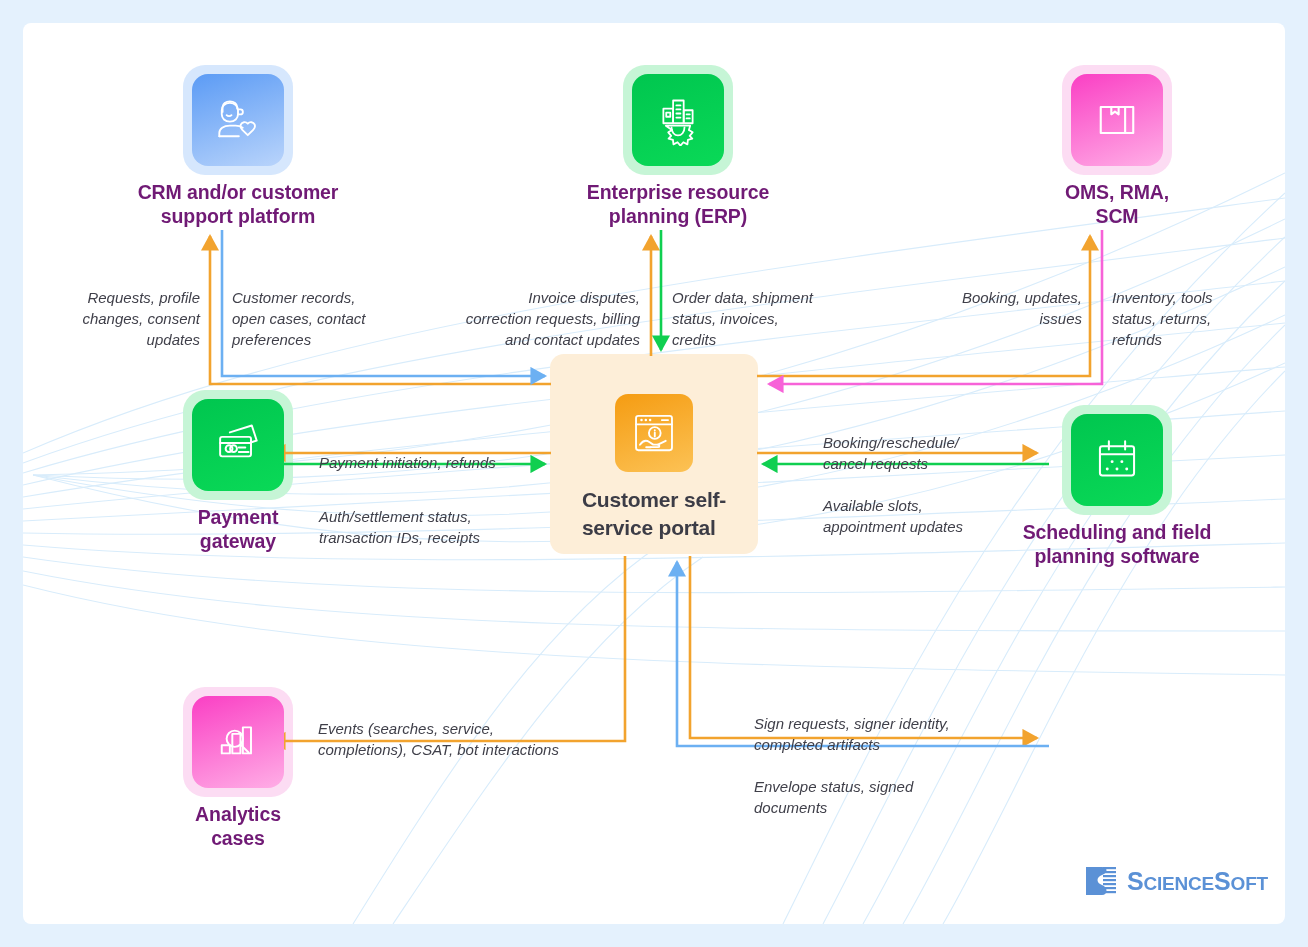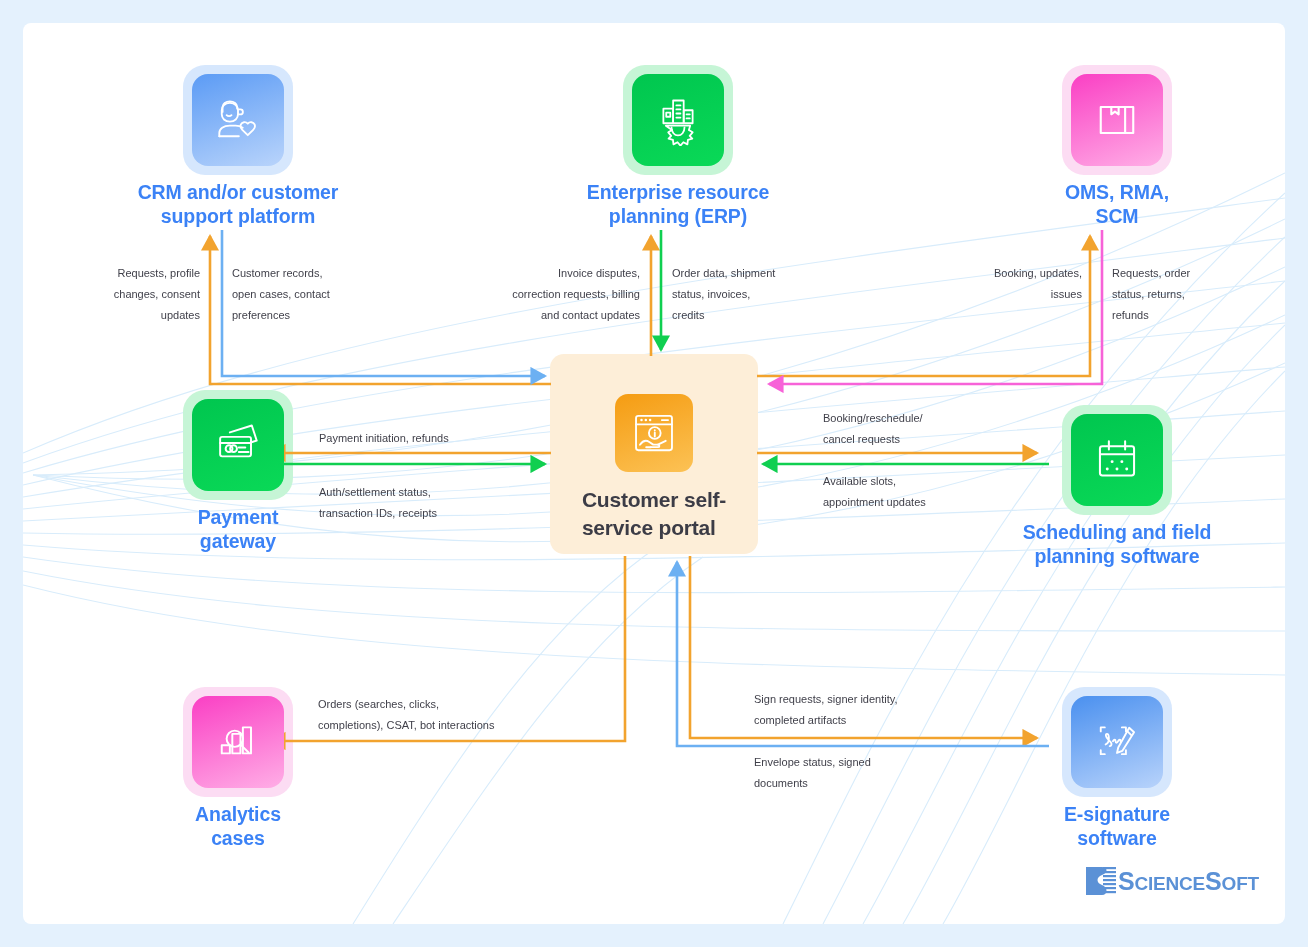--- a/index.html
+++ b/index.html
@@ -29,21 +29,21 @@
     position:absolute;left:-9px;top:-9px;width:110px;height:110px;
     border-radius:22px;z-index:0;
   }
   .tile .inner{
     position:relative;z-index:1;width:92px;height:92px;border-radius:16px;
     display:flex;align-items:center;justify-content:center;
   }
   .tile svg{width:52px;height:52px;display:block;}
   .node-label{
     margin-top:14px;
-    font-size:19.5px;line-height:24px;font-weight:700;color:#3b82f6;
+    font-size:19.5px;line-height:24px;font-weight:700;color:#701a75;
     letter-spacing:-0.1px;
   }
 
   
   .t-blue .inner{background:linear-gradient(160deg,#5b9bf5 0%,#b9d4fb 100%);}
   .t-blue .halo{background:#d6e7fd;}
   .t-green .inner{background:linear-gradient(160deg,#00c64f 0%,#0ad957 100%);}
   .t-green .halo{background:#c6f5d6;}
   .t-pink .inner{background:linear-gradient(160deg,#fa3fc4 0%,#ffaee6 100%);}
   .t-pink .halo{background:#fcdcf3;}
@@ -63,29 +63,30 @@
     display:flex;align-items:center;justify-content:center;
   }
   #hub .hub-icon svg{width:50px;height:50px;}
   #hub .hub-label{
     margin-top:14px;font-size:21px;line-height:28px;font-weight:700;
     color:#3c3c46;letter-spacing:-0.2px;
   }
 
   .flow-label{
     position:absolute;
-    font-size:11px;line-height:21px;color:#3f3f49;
+    font-style:italic;font-size:15px;line-height:21px;color:#3f3f49;
     font-family:"Liberation Sans", sans-serif;
+    margin-top:24px;
   }
   .fl-right{text-align:right;}
   .fl-left{text-align:left;}
 
   #logo{
     position:absolute;left:1084px;top:864px;
-    display:flex;align-items:center;
+    display:flex;align-items:center;gap:9px;
   }
   #logo .mark{width:34px;height:34px;}
   #logo .wordmark{
     font-size:25px;font-weight:700;color:#5b91d6;letter-spacing:-0.2px;
     font-family:"Liberation Sans", sans-serif;white-space:nowrap;
   }
   #logo .wordmark .sm{font-size:19px;}
 </style>
 </head>
 <body>
@@ -235,38 +236,20 @@
           <path d="M35.5 35.5 45 45"></path>
         </svg>
       </div>
     </div>
     <div class="node-label">
       <span>Analytics</span><br>
       <span>cases</span>
     </div>
   </div>
 
-  <div class="node" style="left:987px;top:673px;width:214px;">
-    <div class="tile t-blue2">
-      <div class="halo"></div>
-      <div class="inner">
-        <svg viewBox="0 0 64 64" fill="none" stroke="#ffffff" stroke-width="2.3" stroke-linecap="round" stroke-linejoin="round">
-          <path d="M17 14h-5v5M17 47h-5v-5M38 14h5v5M38 47h5v-5"></path>
-          <path d="M18 35c3-1 4-4 4-7.5S21 22 19.5 22 18 24 19 26c1.5 3 5 5 6 7.5.7 1.8-.3 3.5-2 3.5"></path>
-          <path d="M27 31c1.4-2.5 3.2-2.5 3.2 0 0 2.5 2 2.5 3.2 0 1.2-2.5 3-2.5 3 0"></path>
-          <path d="M47 14.5 53 20 38.5 43 32 45.5l1.5-6.8z"></path>
-          <path d="M44 18l5.5 5.5"></path>
-        </svg>
-      </div>
-    </div>
-    <div class="node-label">
-      <span>E-signature</span><br>
-      <span>software</span>
-    </div>
-  </div>
 
   <div id="hub" style="left:527px;top:331px;">
     <div class="hub-icon">
       <svg viewBox="0 0 64 64" fill="none" stroke="#ffffff" stroke-width="2.4" stroke-linecap="round" stroke-linejoin="round">
         <rect x="9" y="10" width="46" height="44" rx="3"></rect>
         <path d="M9 21h46"></path>
         <circle cx="16" cy="15.5" r="1.6" fill="#fff" stroke="none"></circle>
         <circle cx="21.5" cy="15.5" r="1.6" fill="#fff" stroke="none"></circle>
         <circle cx="27" cy="15.5" r="1.6" fill="#fff" stroke="none"></circle>
         <path d="M42 15.5h8"></path>
@@ -354,21 +337,21 @@
   <span>status, invoices,</span><br>
   <span>credits</span>
 </div>
 
 <div class="flow-label fl-right" style="left:900px;top:263px;width:182px;">
   <span>Booking, updates,</span><br>
   <span>issues</span>
 </div>
 
 <div class="flow-label fl-left" style="left:1112px;top:263px;width:160px;">
-  <span>Requests, order</span><br>
+  <span>Inventory, tools</span><br>
   <span>status, returns,</span><br>
   <span>refunds</span>
 </div>
 
 <div class="flow-label fl-left" style="left:319px;top:428px;width:240px;">
   <span>Payment initiation, refunds</span>
 </div>
 
 <div class="flow-label fl-left" style="left:319px;top:482px;width:240px;">
   <span>Auth/settlement status,</span><br>
@@ -379,21 +362,21 @@
   <span>Booking/reschedule/</span><br>
   <span>cancel requests</span>
 </div>
 
 <div class="flow-label fl-left" style="left:823px;top:471px;width:230px;">
   <span>Available slots,</span><br>
   <span>appointment updates</span>
 </div>
 
 <div class="flow-label fl-left" style="left:318px;top:694px;width:290px;">
-  <span>Orders (searches, clicks,</span><br>
+  <span>Events (searches, service,</span><br>
   <span>completions), CSAT, bot interactions</span>
 </div>
 
 <div class="flow-label fl-left" style="left:754px;top:689px;width:290px;">
   <span>Sign requests, signer identity,</span><br>
   <span>completed artifacts</span>
 </div>
 
 <div class="flow-label fl-left" style="left:754px;top:752px;width:260px;">
   <span>Envelope status, signed</span><br>

